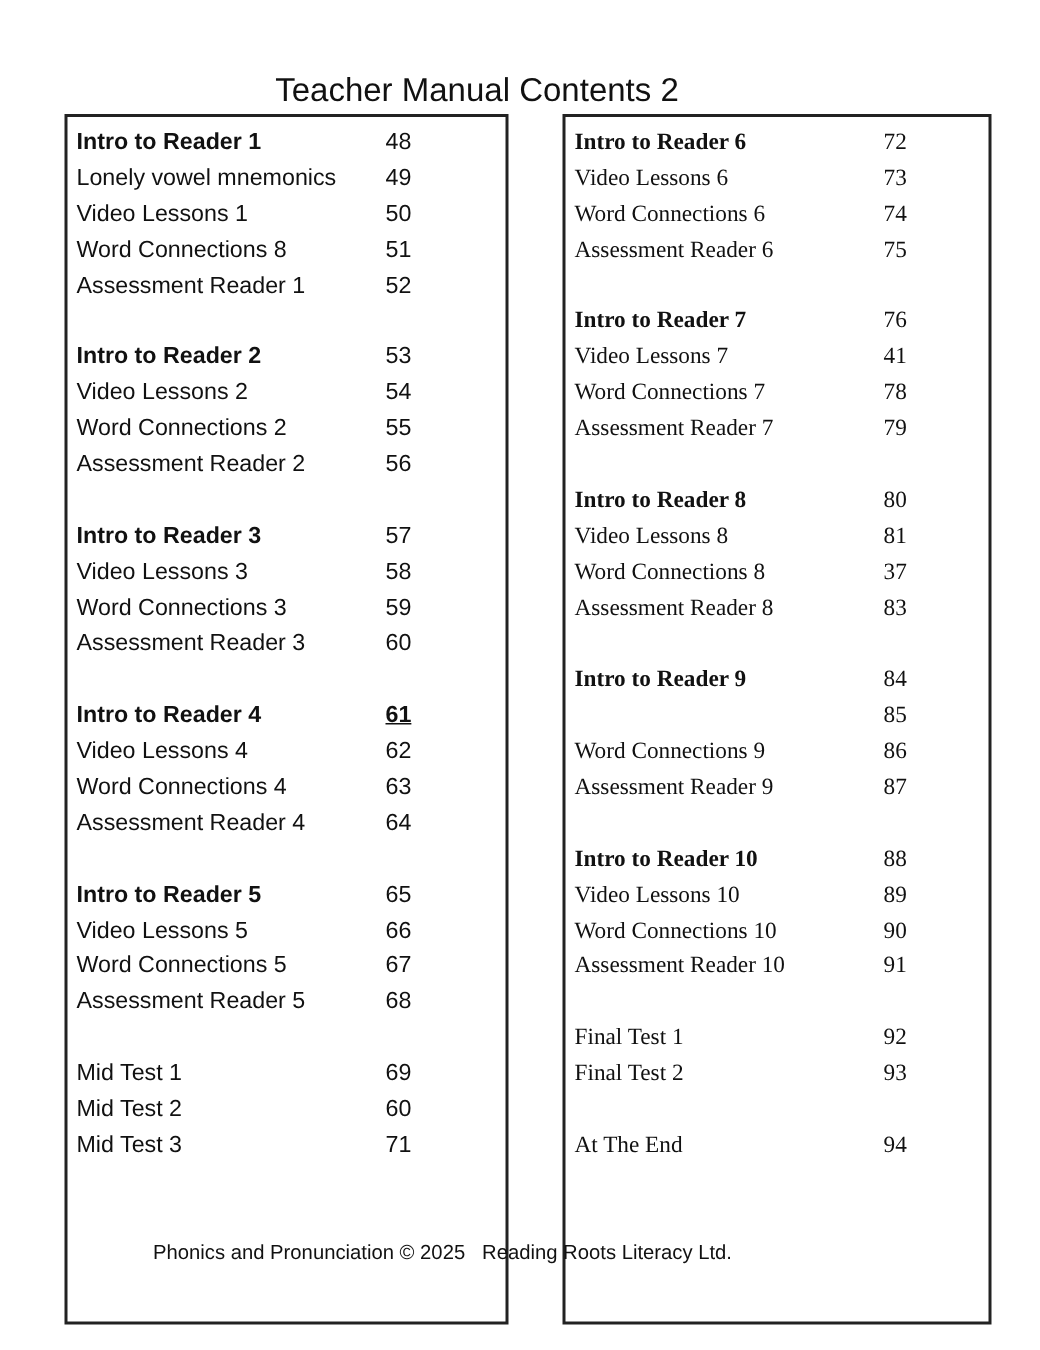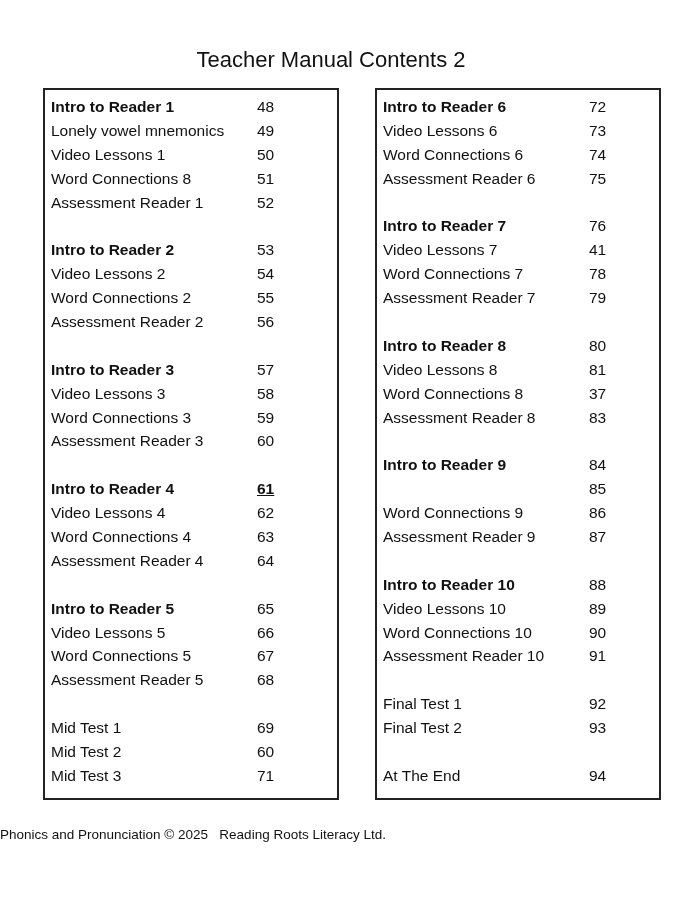--- a/index.html
+++ b/index.html
@@ -1,28 +1,28 @@
 <!DOCTYPE html>
 <html><head>
 <meta charset="utf-8">
 <style>
   html, body { margin: 0; padding: 0; background: #ffffff; }
   body { width: 693px; height: 900px; position: relative; font-family: "Liberation Sans", "DejaVu Sans", sans-serif; color: #111; }
-  .title { position: absolute; top: 32px; left: 0; width: 636px; text-align: center; font-size: 22px; font-weight: normal; color: #111; padding-left: 13px; }
-  .box { position: absolute; top: 88px; height: 712px; border: 2px solid #222; box-sizing: border-box; text-align: right; }
+  .title { position: absolute; top: 32px; left: 0; width: 636px; text-align: center; font-size: 22px; font-weight: normal; color: #111; }
+  .box { position: absolute; top: 76px; height: 807px; border: 2px solid #222; box-sizing: border-box; text-align: right; }
   #box-left { left: 43px; width: 296px; }
-  #box-right { left: 375px; width: 286px; }
+  #box-right { left: 375px; width: 286px; font-family: Liberation Serif, serif; }
   .rows { position: absolute; top: 5px; left: 6px; right: 0; }
   .row { height: 23.9px; line-height: 23.9px; font-size: 15.5px; position: relative; white-space: nowrap; }
   .row.gap { height: 23.9px; }
   .row .label { position: absolute; left: 0; }
   .row .page { position: absolute; left: 206px; }
   .row.bold .label { font-weight: bold; }
   .row .page.bold { font-weight: bold; text-decoration: underline; }
-  .footer { position: absolute; top: 827px; left: 0; width: 590px; text-align: left; font-size: 13.5px; color: #111; }
+  .footer { position: absolute; top: 827px; left: 0; width: 590px; text-align: center; font-size: 13.5px; color: #111; }
   .footer span { white-space: pre; }
 </style>
 </head>
 <body>
 
 <h1 class="title">Teacher Manual Contents 2</h1>
 
 <div class="box" id="box-left">
   <div class="rows">
       <div class="row bold">

